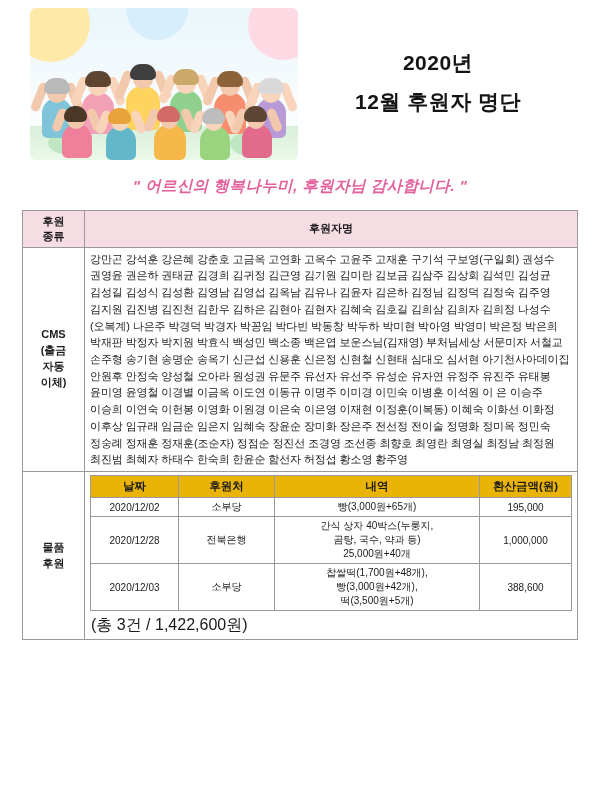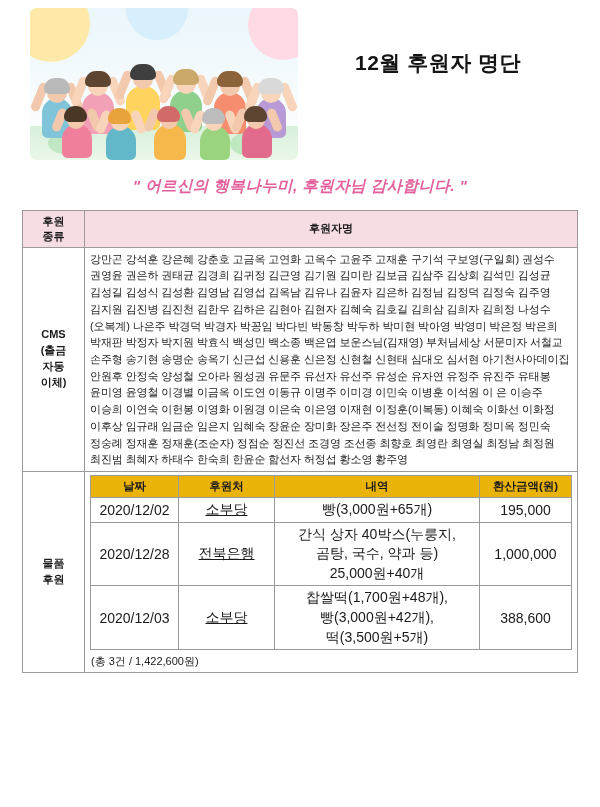--- a/index.html
+++ b/index.html
@@ -164,36 +164,36 @@
   .goods-outer {
     padding: 4px 5px 4px 5px;
   }
   table.goods {
     width: 100%;
     border-collapse: collapse;
     table-layout: fixed;
   }
   table.goods td, table.goods th {
     border: 1px solid #9a9a9a;
-    font-size: 14px;
+    font-size: 10px;
     padding: 2px 4px;
   }
   table.goods th {
     background: #eab308;
     font-weight: bold;
     text-align: center;
     font-size: 11.5px;
     padding: 3px 2px;
   }
   .g-date { width: 88px; text-align: center; }
-  .g-org  { width: 96px; text-align: center; text-decoration: underline; }
+  .g-org  { width: 96px; text-align: center; }
   .g-desc { text-align: center; line-height: 1.4; }
   .g-amt  { width: 92px; text-align: center; padding-right: 6px; }
   .goods-total {
-    font-size: 11px;
+    font-size: 16px;
     padding-top: 4px;
     padding-left: 1px;
   }
 </style>
 </head>
 <body>
 
 <div class="page">
 
   <div class="header">
@@ -312,20 +312,21 @@
           <div class="p-arm left" style="background:#f3c9ad; height:24px;"></div>
           <div class="p-arm right" style="background:#f3c9ad; height:24px;"></div>
         </div>
         <div class="p-head" style="background:#f3c9ad; position:absolute; top:-16px; left:5px; width:18px; height:18px;">
           <div class="p-hair" style="background:#5e4532; width:23px;"></div>
         </div>
       </div>
     </div>
 
     <div class="title-block">
+      <div class="title-line">2020년</div>
       <div class="title-line">12월 후원자 명단</div>
     </div>
   </div>
 
   <div class="slogan">" 어르신의 행복나누미, 후원자님 감사합니다. "</div>
 
   <div class="tbl-wrap">
     <table class="main">
       <colgroup>
         <col style="width:62px">

